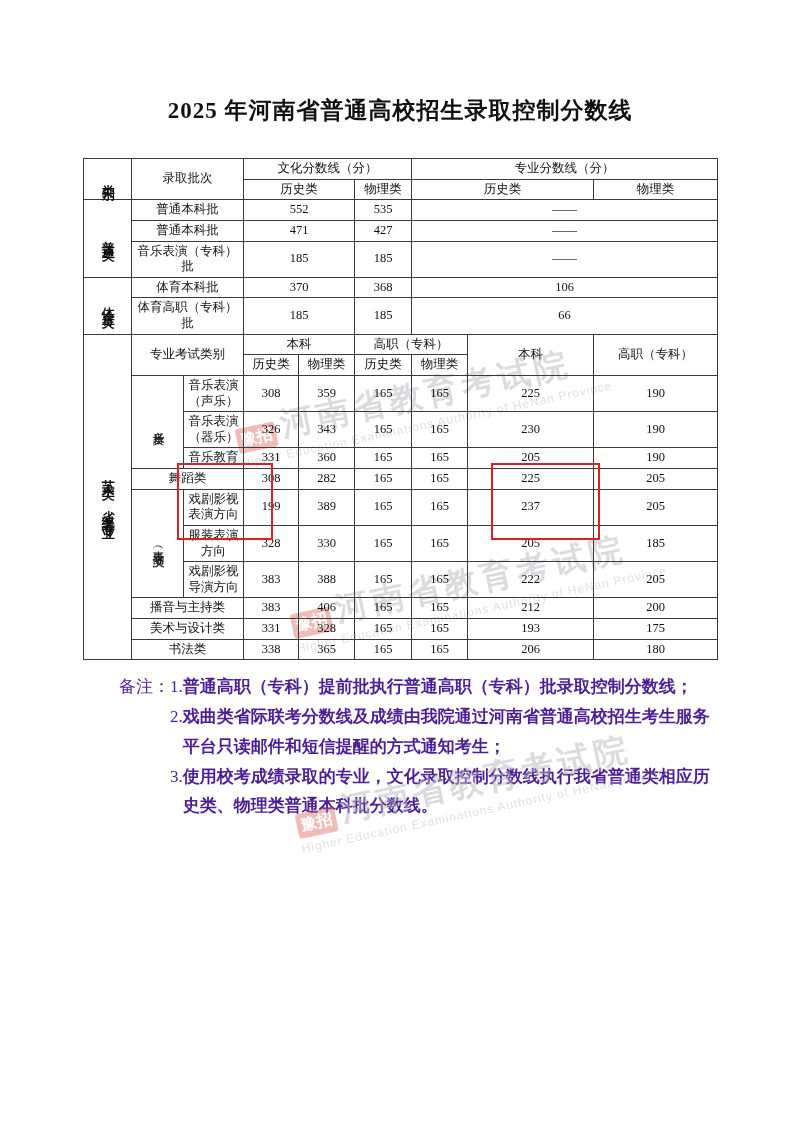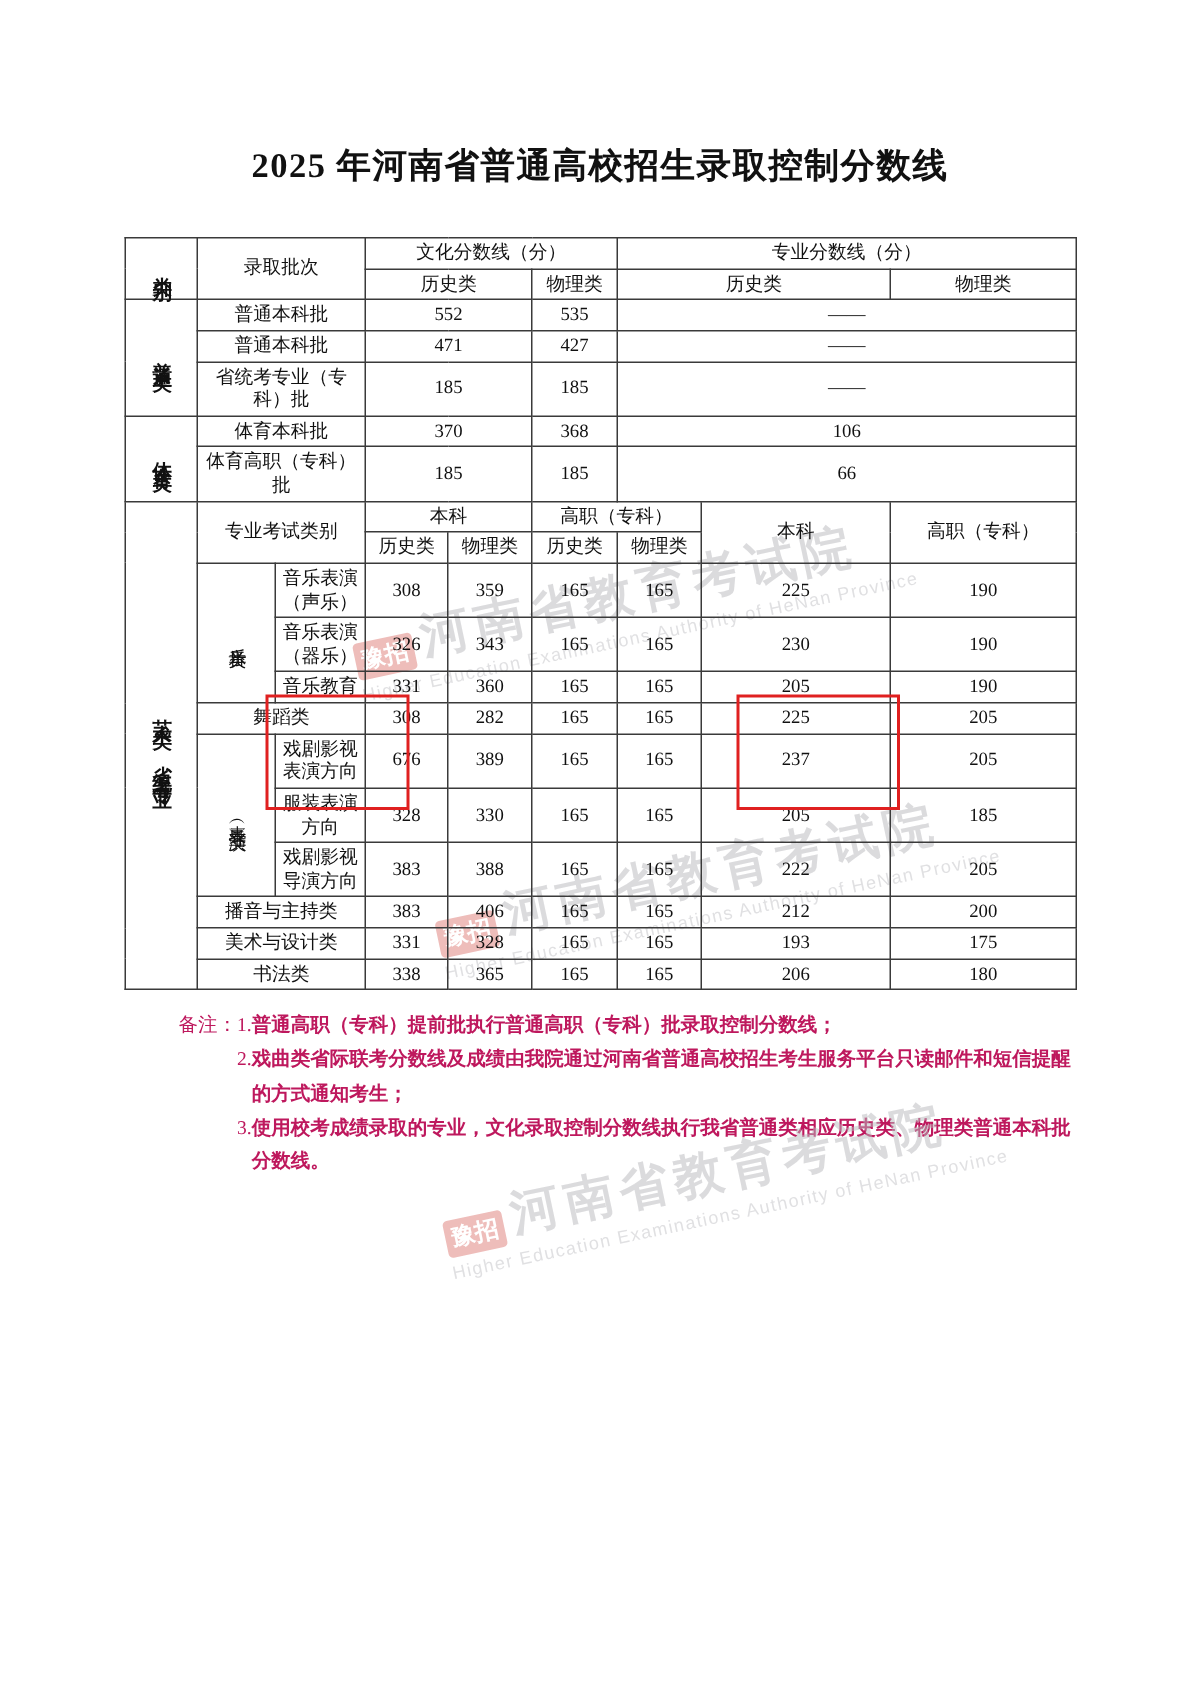--- a/index.html
+++ b/index.html
@@ -137,23 +137,23 @@
   }
   .redbox-right {
     left: 408px;
     top: 305px;
     width: 105px;
     height: 73px;
   }
   .notes {
     width: 634px;
     margin: 12px auto 0 auto;
-    font-size: 13px;
+    font-size: 17px;
     line-height: 1.75;
-    color: #be185d;
+    color: #4c1d95;
     position: relative;
   }
   .notes .note-row {
     display: flex;
     align-items: flex-start;
   }
   .notes .label {
     flex: 0 0 auto;
     padding-left: 36px;
     white-space: nowrap;
@@ -230,21 +230,21 @@
           <td>535</td>
           <td colspan="3" class="dash">——</td>
         </tr>
         <tr>
           <td colspan="2" class="rowlabel">普通本科批</td>
           <td colspan="2">471</td>
           <td>427</td>
           <td colspan="3" class="dash">——</td>
         </tr>
         <tr>
-          <td colspan="2" class="rowlabel">省统考专业（专科）批</td>
+          <td colspan="2" class="rowlabel">音乐表演（专科）批</td>
           <td colspan="2">185</td>
           <td>185</td>
           <td colspan="3" class="dash">——</td>
         </tr>
 
         <tr>
           <td rowspan="2"><span class="vert">体育类</span></td>
           <td colspan="2" class="rowlabel">体育本科批</td>
           <td colspan="2">370</td>
           <td>368</td>
@@ -307,21 +307,21 @@
           <td>282</td>
           <td>165</td>
           <td>165</td>
           <td>225</td>
           <td>205</td>
         </tr>
 
         <tr>
           <td rowspan="3"><span class="vert-sm">表（导）演类</span></td>
           <td class="small2">戏剧影视表演方向</td>
-          <td>676</td>
+          <td>199</td>
           <td>389</td>
           <td>165</td>
           <td>165</td>
           <td>237</td>
           <td>205</td>
         </tr>
         <tr>
           <td class="small2">服装表演方向</td>
           <td>328</td>
           <td>330</td>

